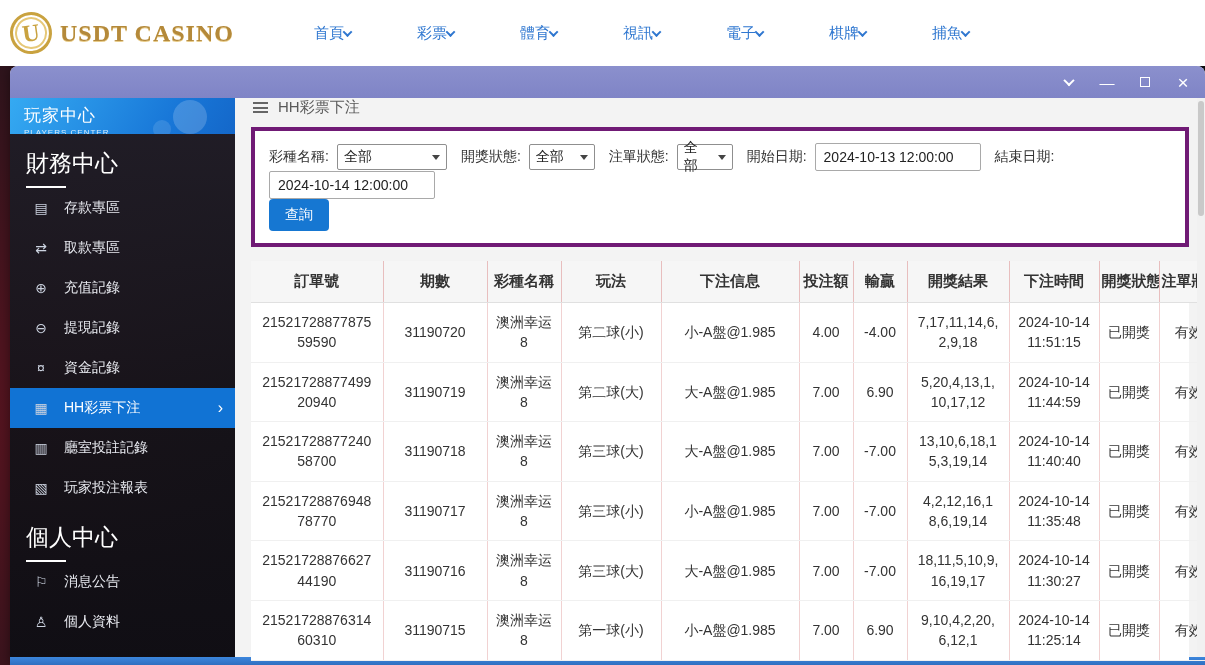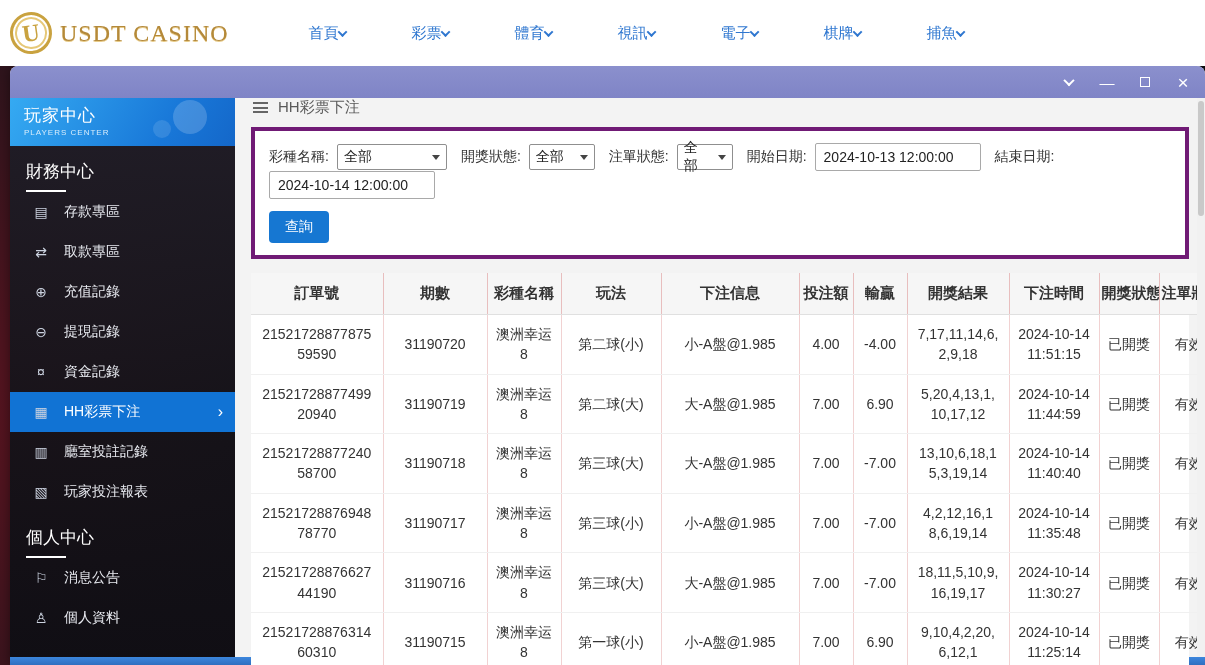--- a/index.html
+++ b/index.html
@@ -8,21 +8,21 @@
     background:radial-gradient(circle at 60px 420px, #5a1420 0%, #17141a 45%, #0e0d12 100%); }
 
   
   .topbar { position:absolute; left:0; top:0; width:1205px; height:66px;
     background:#ffffff; display:flex; align-items:center; z-index:5; }
   .logo { display:flex; align-items:center; margin-left:10px; }
   .emblem { width:42px; height:42px; border:3px solid #c9a23f; border-radius:50%;
     display:flex; align-items:center; justify-content:center; color:#c9a23f;
     font-family:"Liberation Serif",serif; font-weight:bold; font-size:24px;
     box-shadow:inset 0 0 0 2px #fff, inset 0 0 0 4px #e6c878; transform:rotate(-8deg); }
-  .logo-text { margin-left:8px; font-family:"Liberation Serif",serif; font-weight:normal;
+  .logo-text { margin-left:8px; font-family:"Liberation Serif",serif; font-weight:bold;
     font-size:24px; letter-spacing:1px; color:#b4893a;
     text-shadow:0 1px 0 #e8cc8a; }
   .nav { display:flex; margin-left:80px; gap:66px; }
   .nav-item { display:flex; align-items:center; color:#2f77d0;
     font-size:15px; cursor:pointer; }
   .chev-down { width:7px; height:7px; border-right:2px solid #2f77d0;
     border-bottom:2px solid #2f77d0; transform:rotate(45deg) translate(-1px,-1px); }
 
   
   .window { position:absolute; left:10px; top:66px; width:1195px; height:599px;
@@ -37,29 +37,29 @@
   .tb-square { width:10px; height:10px; border:1.5px solid #fff; }
 
   .win-body { flex:1; display:flex; min-height:0; position:relative; }
   .bottom-strip { height:8px; background:linear-gradient(180deg,#3c86dd,#2f6fc0); }
 
   
   .sidebar { width:225px; flex:0 0 225px;
     background:linear-gradient(180deg, rgba(34,30,40,.96) 0%, rgba(20,18,24,.96) 60%, rgba(16,14,20,.97) 100%),
                radial-gradient(circle at 40px 300px, #7a1f2b, #191419 70%);
     display:flex; flex-direction:column; overflow:hidden; }
-  .sb-header { height:48px; background:linear-gradient(120deg,#35aaf2 0%,#1877d8 70%,#1467c9 100%);
+  .sb-header { height:36px; background:linear-gradient(120deg,#35aaf2 0%,#1877d8 70%,#1467c9 100%);
     color:#fff; padding:6px 0 0 14px; position:relative; overflow:hidden; }
   .sb-header .t { font-size:17px; letter-spacing:1px; }
   .sb-header .s { font-size:8px; letter-spacing:1px; color:#d8edfc; margin-top:1px; }
   .sb-bubble1,.sb-bubble2 { position:absolute; border-radius:50%; background:rgba(255,255,255,.18); }
   .sb-bubble1 { width:34px; height:34px; right:28px; top:2px; }
   .sb-bubble2 { width:18px; height:18px; right:64px; top:22px; background:rgba(255,255,255,.12); }
 
-  .sb-section-title { color:#fff; font-size:17px; padding:14px 18px 0 16px; }
+  .sb-section-title { color:#fff; font-size:23px; padding:14px 18px 0 16px; }
   .sb-section-title::after { content:""; display:block; width:40px; height:2px;
     background:#fff; margin-top:7px; }
   .sb-item { height:40px; display:flex; align-items:center; padding-left:22px;
     color:#e8eaf0; font-size:14px; cursor:pointer; position:relative; }
   .sb-item .ico { width:18px; margin-right:14px; text-align:center; font-size:14px; color:#ccd3e0; }
   .sb-item.active { background:#1173d4; color:#fff; }
   .sb-item.active .arrow { position:absolute; right:12px; font-size:16px; color:#fff; }
 
   
   .main { flex:1; display:flex; flex-direction:column; min-width:0; background:#f3f3f3; }
@@ -77,21 +77,21 @@
   .selectbox { display:inline-flex; align-items:center; justify-content:space-between;
     border:1px solid #8f8f8f; border-radius:2px; background:#fff; height:26px;
     padding:0 6px; gap:10px; cursor:pointer; font-size:14px; color:#222; }
   .selectbox .tri { width:0; height:0; border-left:4px solid transparent;
     border-right:4px solid transparent; border-top:5px solid #444; }
   .sel-wide { width:110px; }
   .sel-mid  { width:66px; }
   .sel-sm   { width:56px; }
   .date-input { height:28px; width:166px; border:1px solid #a9a9a9; border-radius:2px;
     padding:0 8px; font-size:14px; color:#222; font-family:inherit; }
-  .btn-row { margin-top:12px; }
+  .btn-row { }
   .btn-primary { background:#1677d2; color:#fff; border:none; border-radius:4px;
     padding:7px 16px; font-size:14px; cursor:pointer; font-family:inherit; }
 
   .table-card { margin:14px 16px 0; background:#fff; }
   table { width:100%; border-collapse:collapse; table-layout:fixed; }
   th { background:#f6f6f6; font-weight:bold; font-size:15px; color:#333;
     padding:11px 2px; border-right:1px solid #e8bebe; border-bottom:1px solid #e0e0e0;
     white-space:nowrap; overflow:hidden; }
   td { font-size:14px; color:#333; text-align:center; padding:9px 6px;
     border-right:1px solid #f1d2d2; border-bottom:1px solid #f0f0f0; line-height:1.45; }

